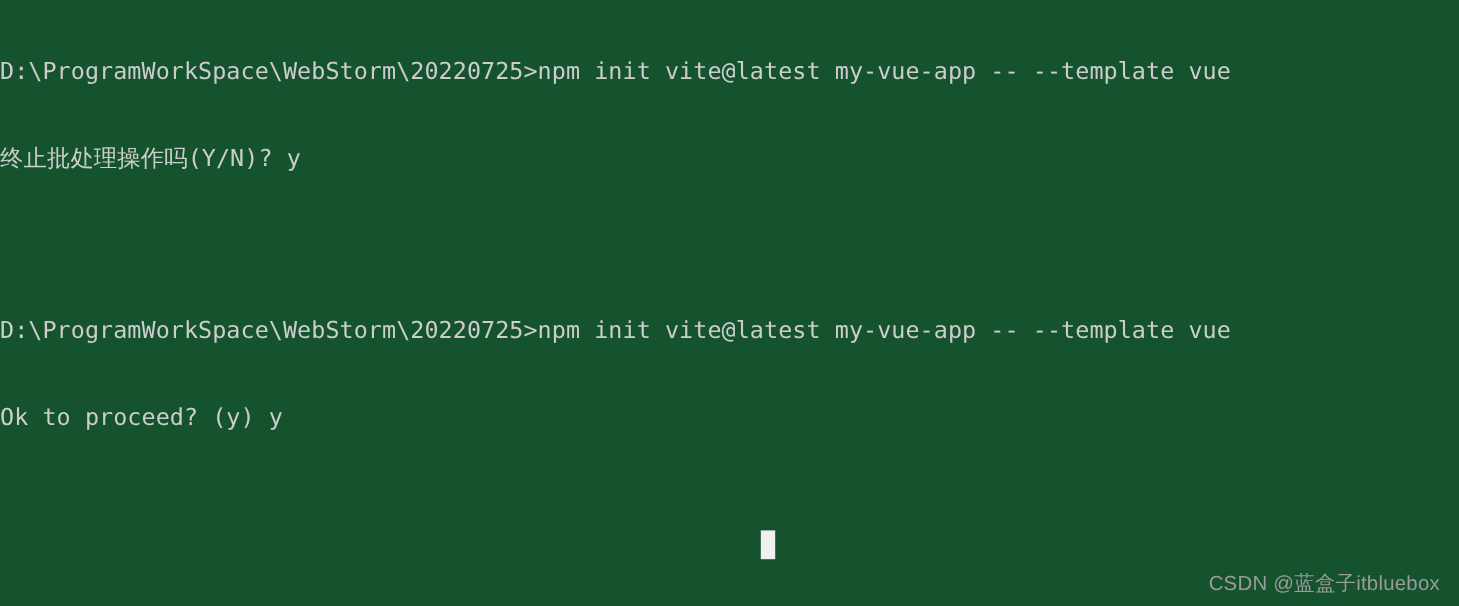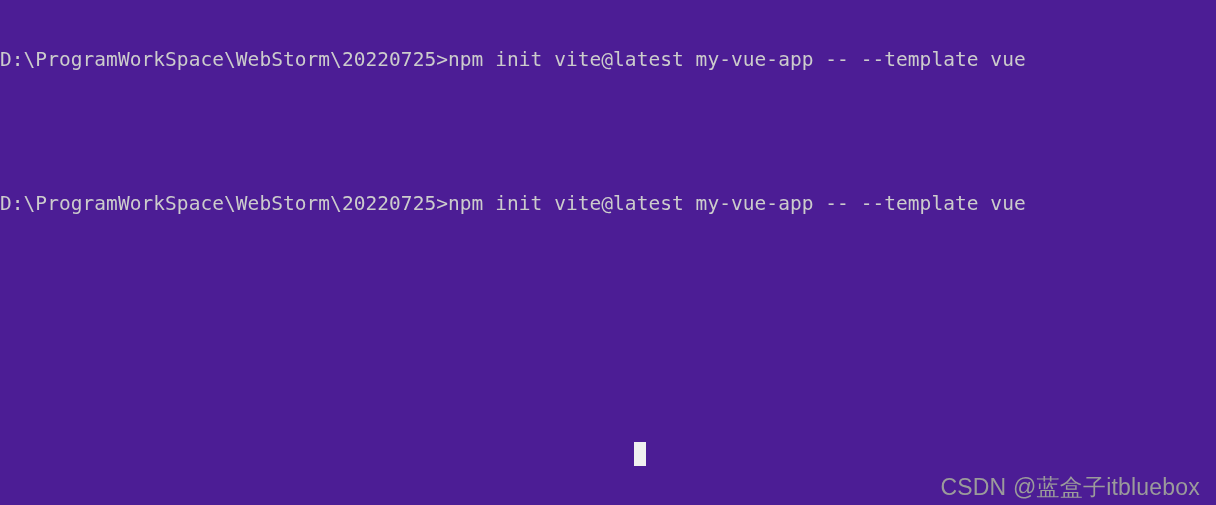--- a/index.html
+++ b/index.html
@@ -11,21 +11,21 @@
     width: 1216px;
     height: 505px;
     overflow: hidden;
     font-family: "DejaVu Sans Mono", "Liberation Mono", monospace;
   }
 
   #terminal {
     position: relative;
     width: 1216px;
     height: 505px;
-    background: #4c1d95;
+    background: #14532d;
     box-sizing: border-box;
     padding: 0;
     overflow: hidden;
   }
 
   #console-output {
     position: absolute;
     left: 0;
     top: 0;
     width: 1216px;
@@ -58,35 +58,37 @@
     height: 24px;
     background: #f0f0f0;
   }
 
   #watermark {
     position: absolute;
     right: 16px;
     bottom: 7px;
     color: #9b9b9b;
     font-family: "Liberation Sans", "DejaVu Sans", sans-serif;
-    font-size: 23px;
+    font-size: 17px;
     line-height: 22px;
     white-space: pre;
     letter-spacing: 0.2px;
   }
 </style>
 </head>
 <body>
 
 <div id="terminal">
 
   <div id="console-output">
     <span class="console-line">D:\ProgramWorkSpace\WebStorm\20220725&gt;npm init vite@latest my-vue-app -- --template vue</span>
+    <span class="console-line">终止批处理操作吗(Y/N)? y</span>
     <span class="console-line blank"></span>
     <span class="console-line">D:\ProgramWorkSpace\WebStorm\20220725&gt;npm init vite@latest my-vue-app -- --template vue</span>
+    <span class="console-line">Ok to proceed? (y) y</span>
     
     
     
     
     
     
     
     
     
     

